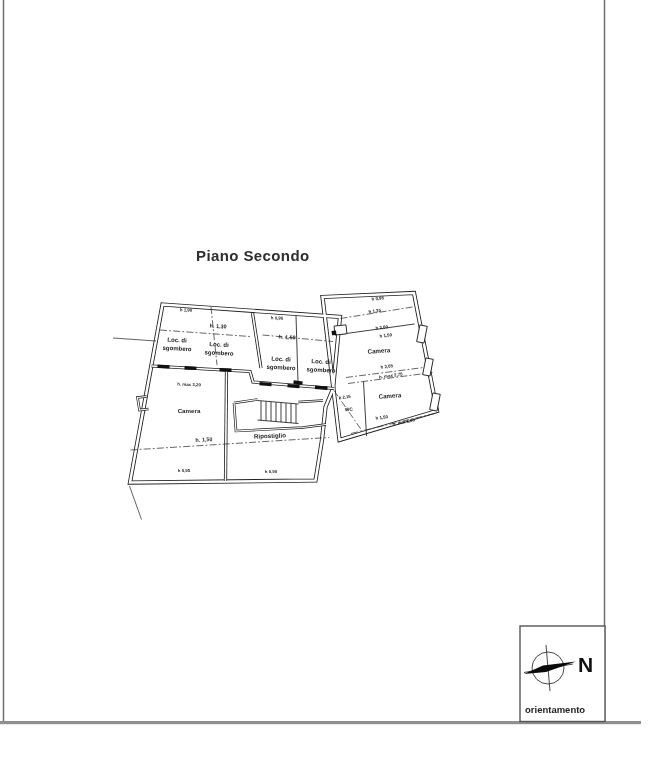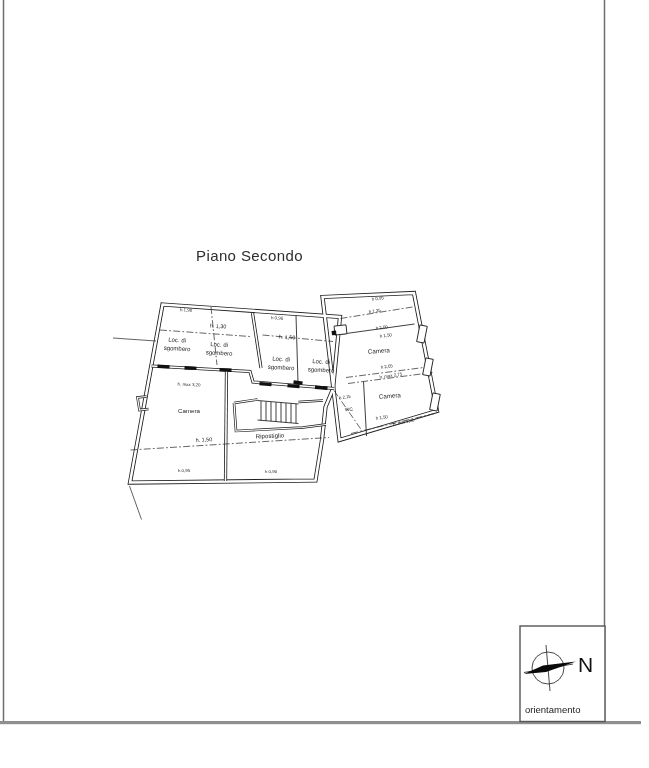--- a/index.html
+++ b/index.html
@@ -1,17 +1,17 @@
 <!DOCTYPE html>
 <html><head>
 <meta charset="utf-8">
 <style>
   html,body{margin:0;padding:0;background:#fff;}
   .sheet{position:relative;width:649px;height:768px;background:#ffffff;overflow:hidden;
-         font-family:"Liberation Sans", sans-serif;}
+         font-family:"Liberation Sans", sans-serif;font-weight:bold;}
   svg{display:block}
   svg text{fill:#1d1d1d;font-family:"Liberation Sans", sans-serif;}
   .title-text{font-size:15px;letter-spacing:.4px;fill:#2e2e2e;}
   .room-lbl{font-size:6.2px;}
   .room-lbl-sm{font-size:6px;}
   .h-lbl{font-size:4.4px;}
   .h-lbl-md{font-size:5.4px;}
   .h-lbl-sm{font-size:4.2px;}
   .wc-lbl{font-size:4.8px;}
   .north-lbl{font-size:21px;fill:#111;}

